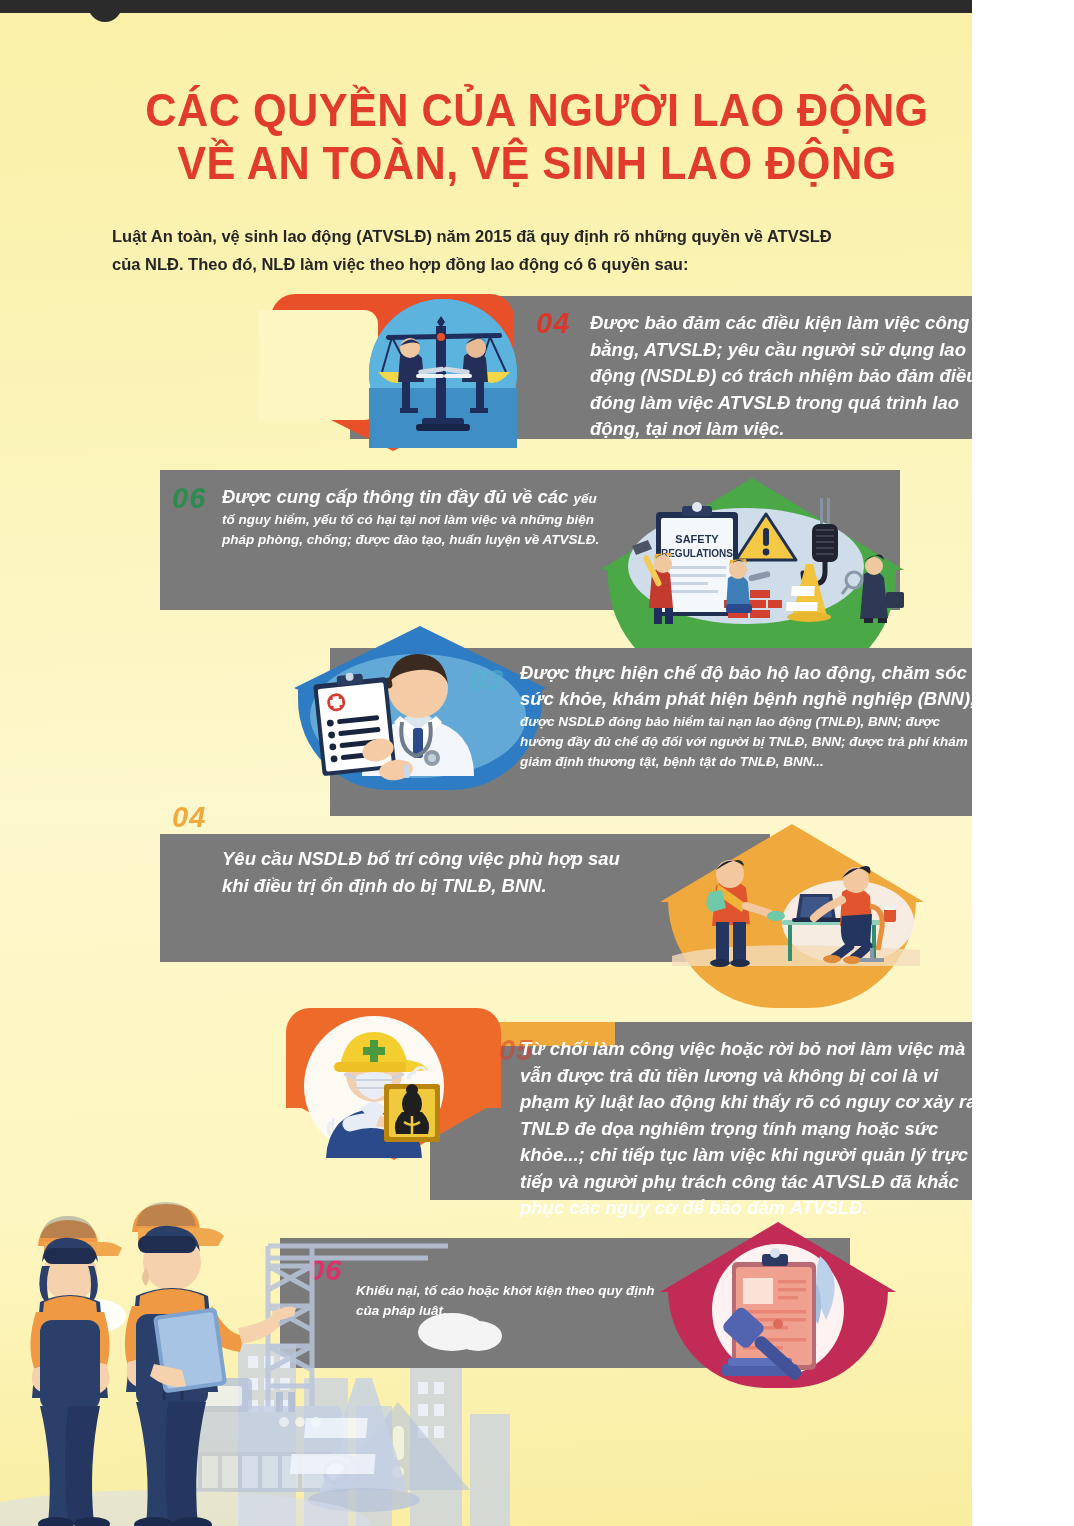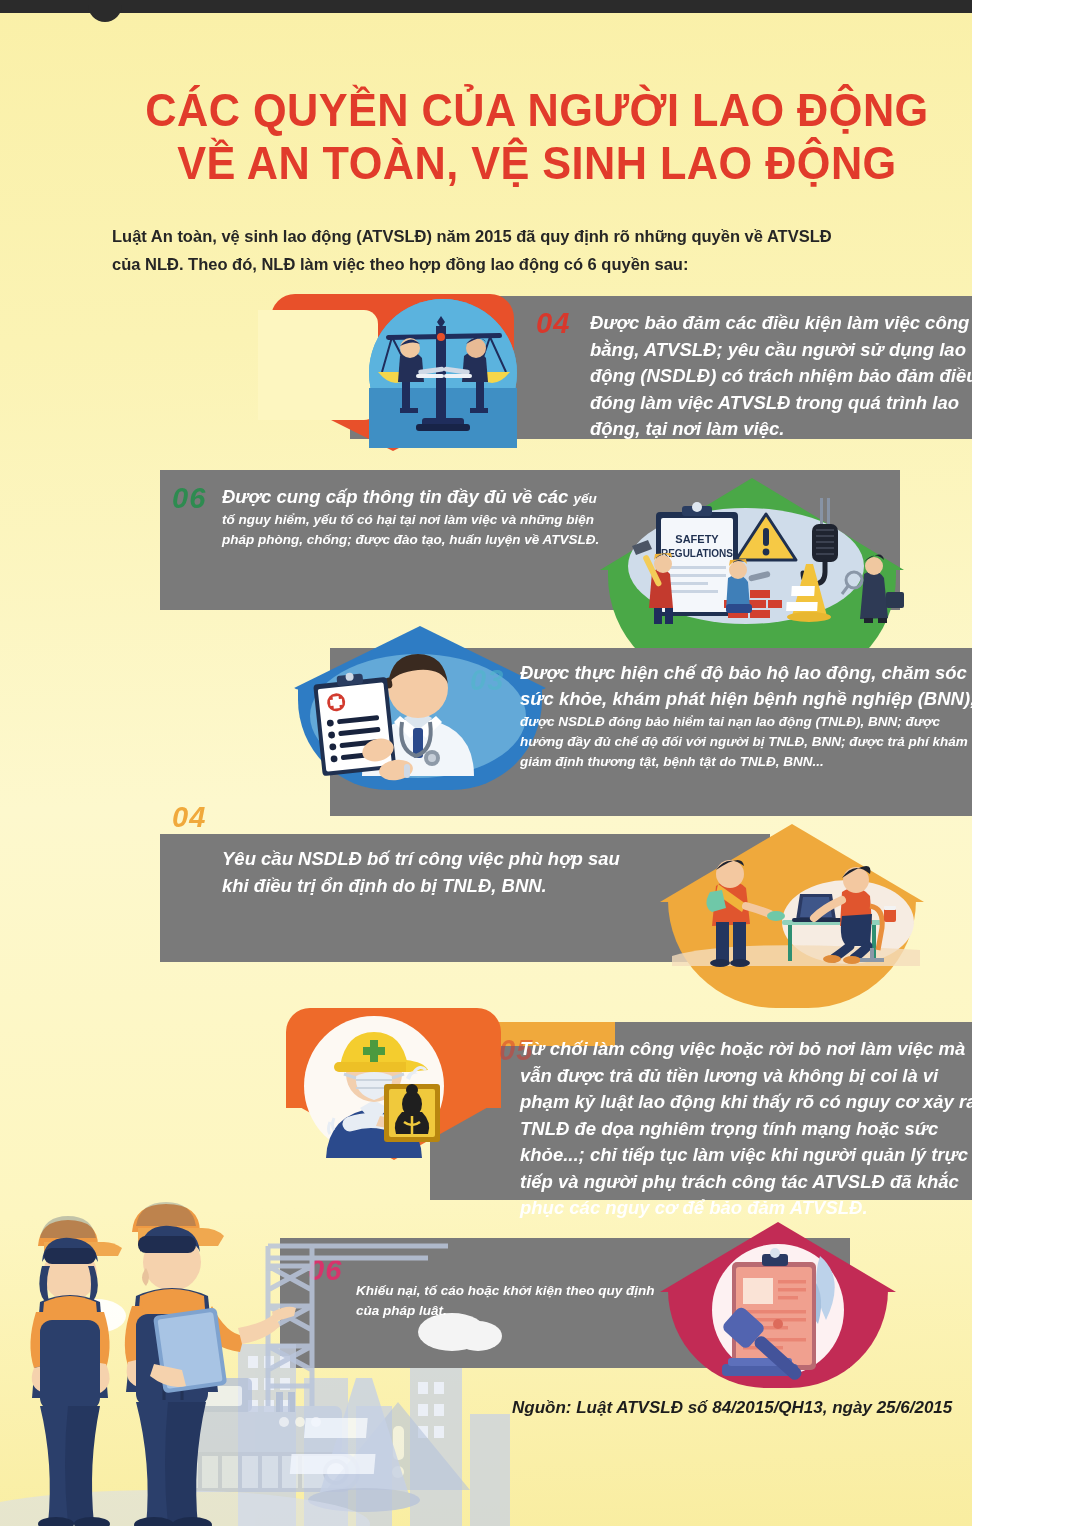--- a/index.html
+++ b/index.html
@@ -569,15 +569,14 @@
         </g>
         <path d="M150 270 q18 14 36 10 l-4 -16 -28 -6z" fill="#f5d2ad"></path>
         <path d="M136 296 q16 62 10 124 l30 0 q6 -64 0 -124z" fill="#2b3f6b"></path>
         <path d="M206 296 q-14 62 -8 124 l-30 0 q-6 -64 0 -124z" fill="#253760"></path>
         <ellipse cx="154" cy="419" rx="20" ry="8" fill="#1c2b4d"></ellipse>
         <ellipse cx="192" cy="419" rx="20" ry="8" fill="#1c2b4d"></ellipse>
       </g>
     </svg>
   </div>
 
-  <div class="source">Nguồn: Luật ATVSLĐ số 84/2015/QH13, ngày 25/6/2015</div>
 
 </div>
 
 </body></html>

